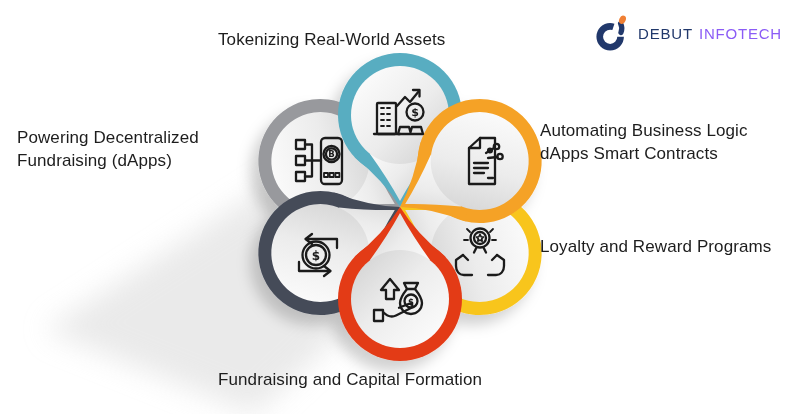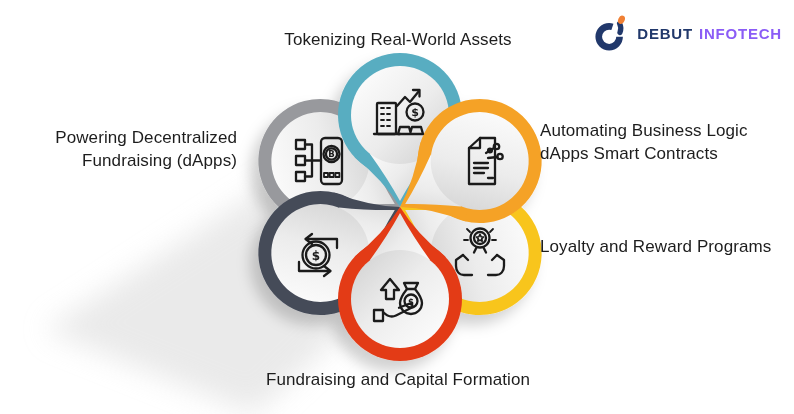--- a/index.html
+++ b/index.html
@@ -3,24 +3,24 @@
 <meta charset="utf-8">
 <style>
   html,body{margin:0;padding:0;background:#ffffff;}
   body{width:794px;height:414px;position:relative;overflow:hidden;
        font-family:"Liberation Sans", sans-serif;}
   .stage{position:absolute;inset:0;}
   svg.flower{position:absolute;left:0;top:0;}
   .label{position:absolute;color:#1d1d1d;font-size:17px;line-height:23px;
          font-weight:500;letter-spacing:.1px;}
   .label div{white-space:nowrap;}
-  .align-r{text-align:right;}
-  .align-c{text-align:center;}
+  .align-r{}
+  .align-c{}
   .logo{position:absolute;top:14px;right:12px;display:flex;align-items:center;gap:7px;}
-  .logo-text{display:flex;gap:6px;font-weight:700;font-size:15px;letter-spacing:.8px;}
+  .logo-text{display:flex;gap:6px;font-weight:400;font-size:15px;letter-spacing:.8px;}
   .brand-primary{color:#21386B;}
   .brand-secondary{color:#8b5cf6;}
 </style>
 </head>
 <body>
 
 <div class="stage">
 
   <svg class="flower" width="794" height="414" viewBox="0 0 794 414">
     <defs>

